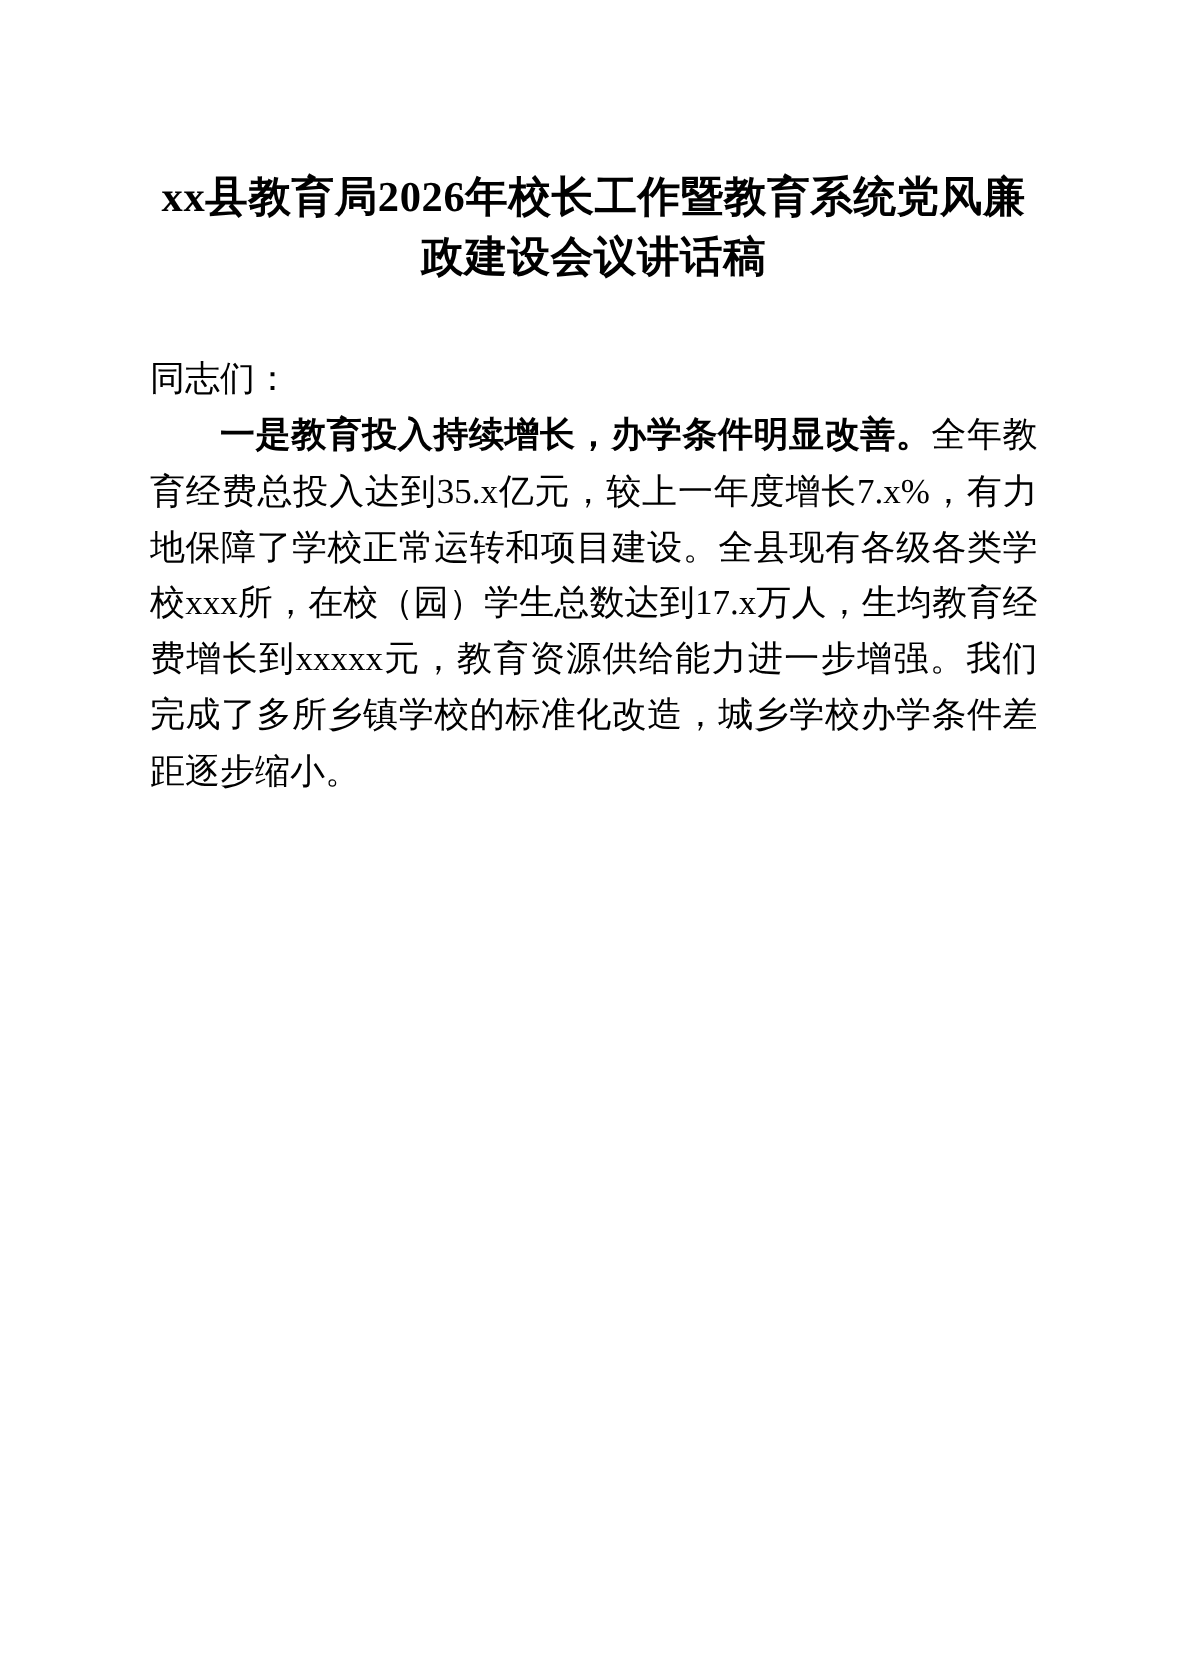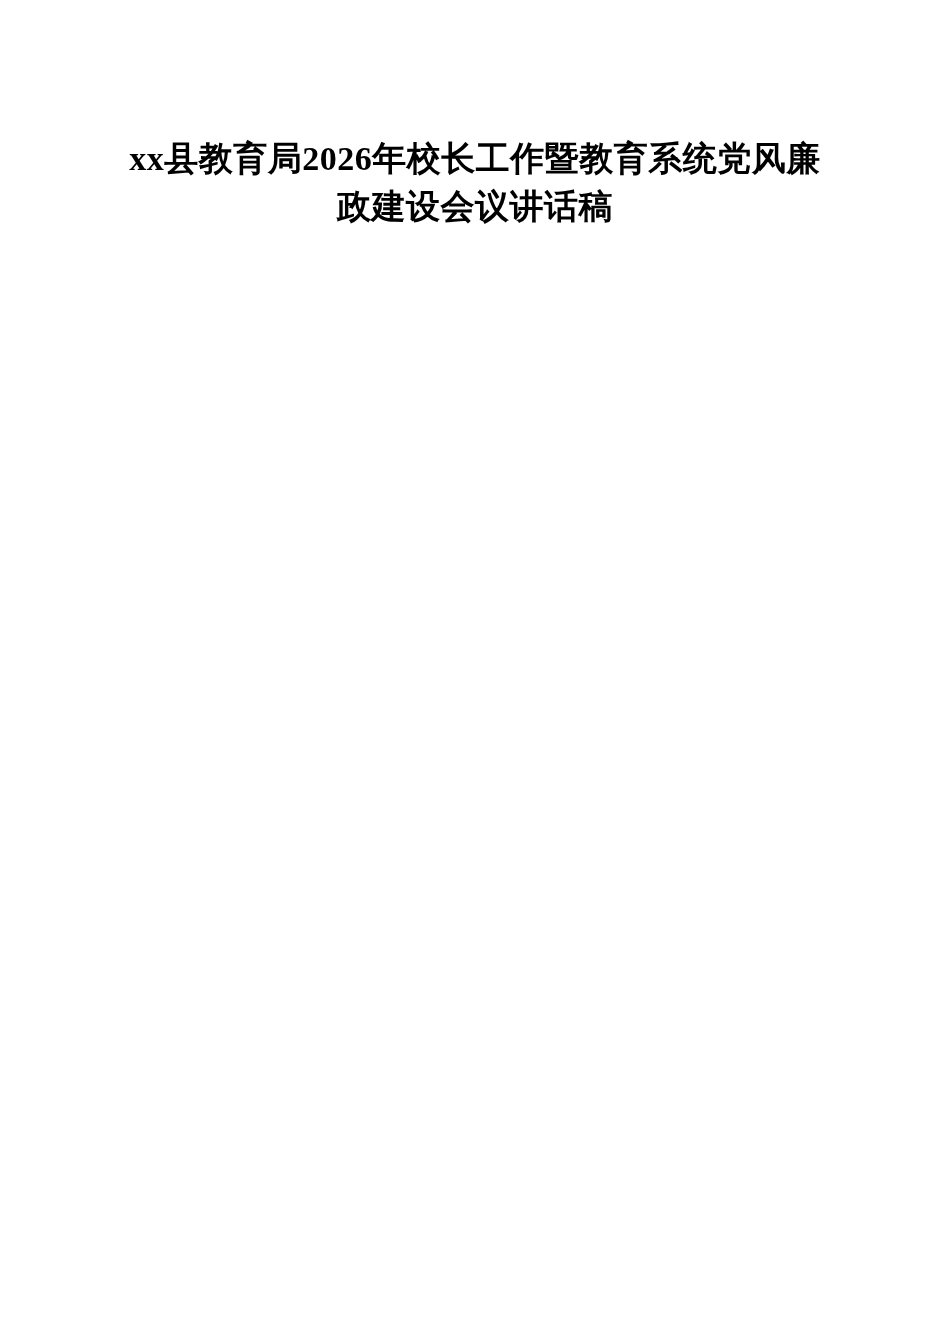--- a/index.html
+++ b/index.html
@@ -44,18 +44,20 @@
     font-weight: bold;
   }
 </style>
 </head>
 <body>
 
 <div class="page">
 
   <h1 class="doc-title">xx县教育局2026年校长工作暨教育系统党风廉政建设会议讲话稿</h1>
 
+  <p class="para">同志们：</p>
 
 
 
 
+  <p class="para indent"><span class="bold">一是教育投入持续增长，办学条件明显改善。</span><span>全年教育经费总投入达到35.x亿元，较上一年度增长7.x%，有力地保障了学校正常运转和项目建设。全县现有各级各类学校xxx所，在校（园）学生总数达到17.x万人，生均教育经费增长到xxxxx元，教育资源供给能力进一步增强。我们完成了多所乡镇学校的标准化改造，城乡学校办学条件差距逐步缩小。</span></p>
 
 </div>
 
 </body></html>

